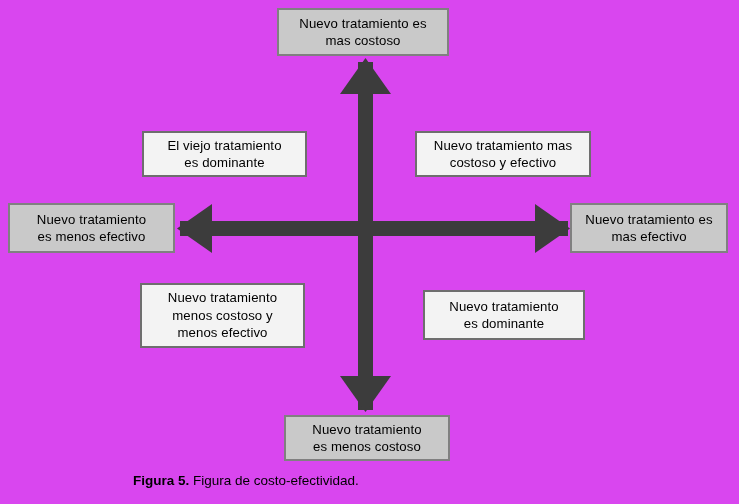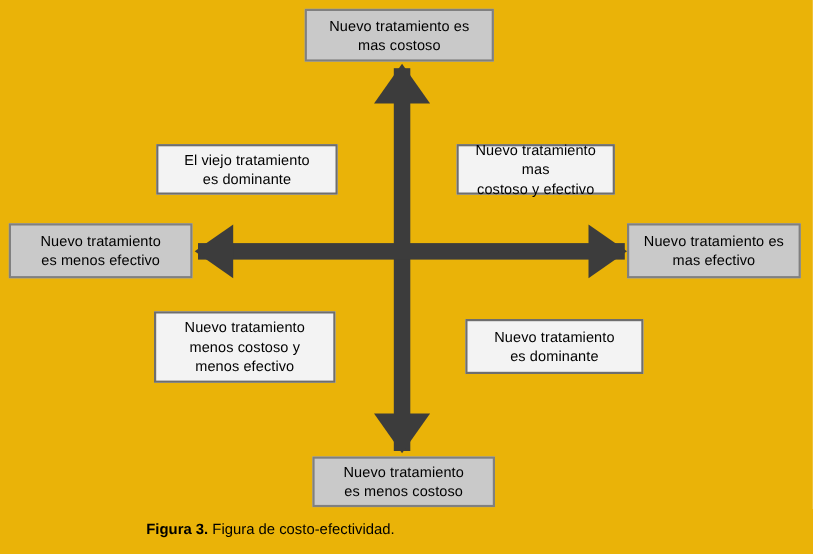--- a/index.html
+++ b/index.html
@@ -10,21 +10,21 @@
   }
   body {
     font-family: "Liberation Sans", sans-serif;
     color: #000000;
   }
 
   #figure-root {
     position: relative;
     width: 739px;
     height: 504px;
-    background: #eab308;
+    background: #d946ef;
     overflow: hidden;
   }
 
   
   .axis-svg {
     position: absolute;
     left: 0;
     top: 0;
     width: 739px;
     height: 504px;
@@ -61,21 +61,21 @@
     border: 2px solid #6e6e6e;
   }
 
   
   #box-top        { left: 277px; top: 8px;   width: 172px; height: 48px; }
   #box-bottom     { left: 284px; top: 415px; width: 166px; height: 46px; }
   #box-left       { left: 8px;   top: 203px; width: 167px; height: 50px; }
   #box-right      { left: 570px; top: 203px; width: 158px; height: 50px; }
 
   #box-q-top-left     { left: 142px; top: 131px; width: 165px; height: 46px; }
-  #box-q-top-right    { left: 415px; top: 131px; width: 144px; height: 46px; }
+  #box-q-top-right    { left: 415px; top: 131px; width: 176px; height: 46px; }
   #box-q-bottom-left  { left: 140px; top: 283px; width: 165px; height: 65px; }
   #box-q-bottom-right { left: 423px; top: 290px; width: 162px; height: 50px; }
 
   
   #caption {
     position: absolute;
     left: 133px;
     top: 472px;
     font-size: 13.5px;
     line-height: 1.3;
@@ -141,16 +141,16 @@
 menos costoso y
 menos efectivo</span>
   </div>
 
   <div class="dbox box-quadrant" id="box-q-bottom-right">
     <span class="txt">Nuevo tratamiento
 es dominante</span>
   </div>
 
   <div id="caption">
-    <span class="cap-label">Figura 3.</span><span class="cap-text"> Figura de costo-efectividad.</span>
+    <span class="cap-label">Figura 5.</span><span class="cap-text"> Figura de costo-efectividad.</span>
   </div>
 
 </div>
 
 </body></html>

